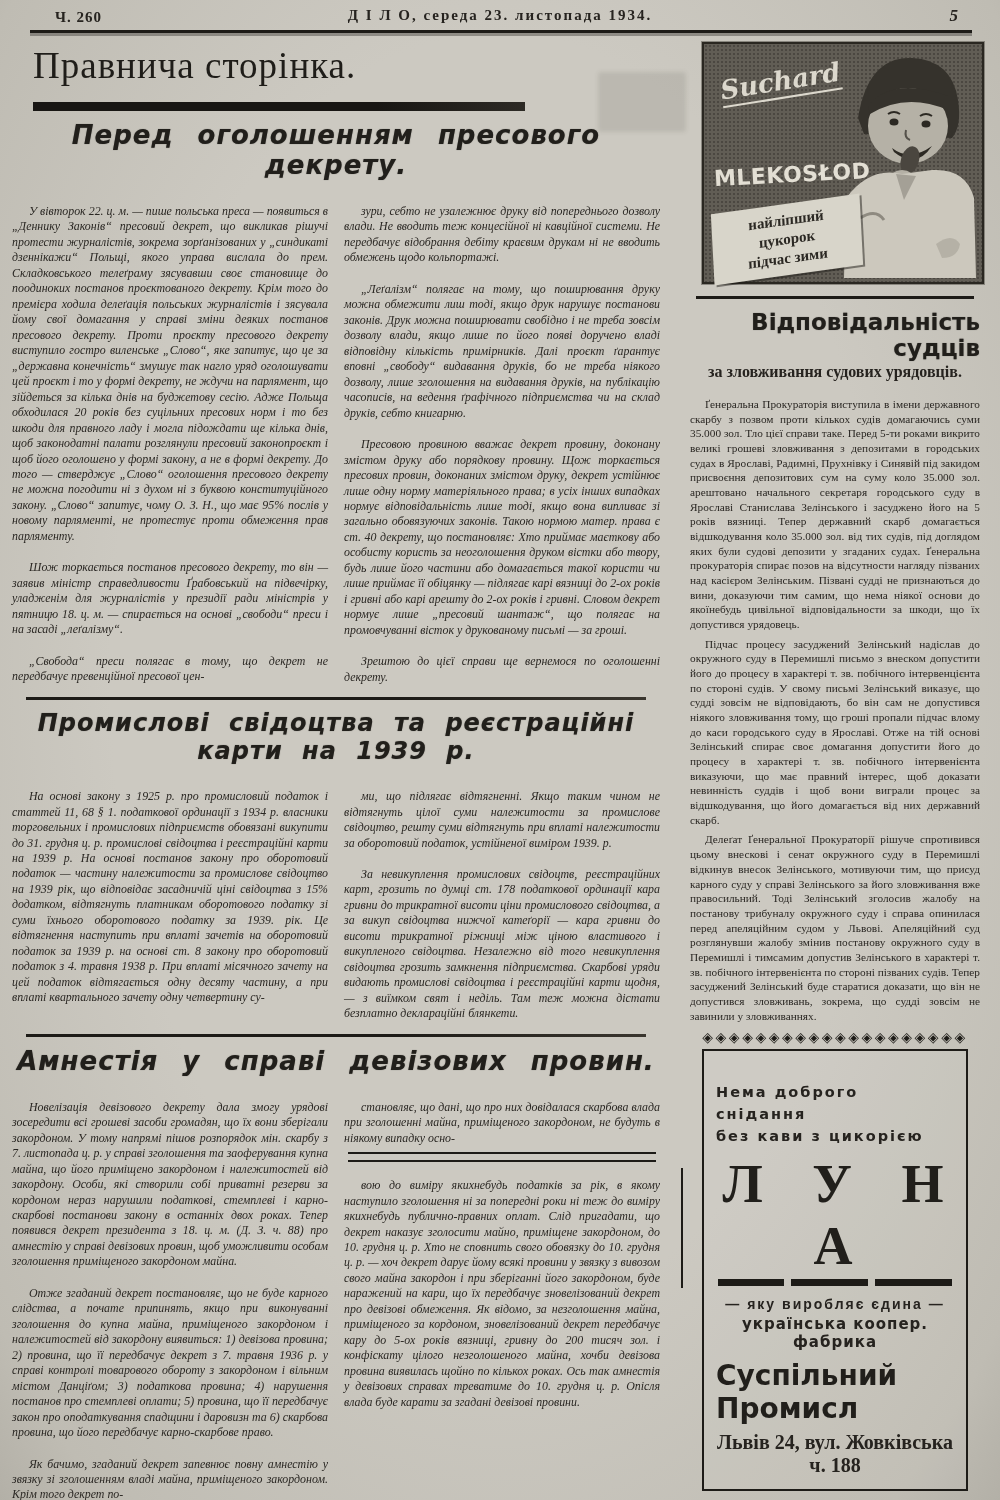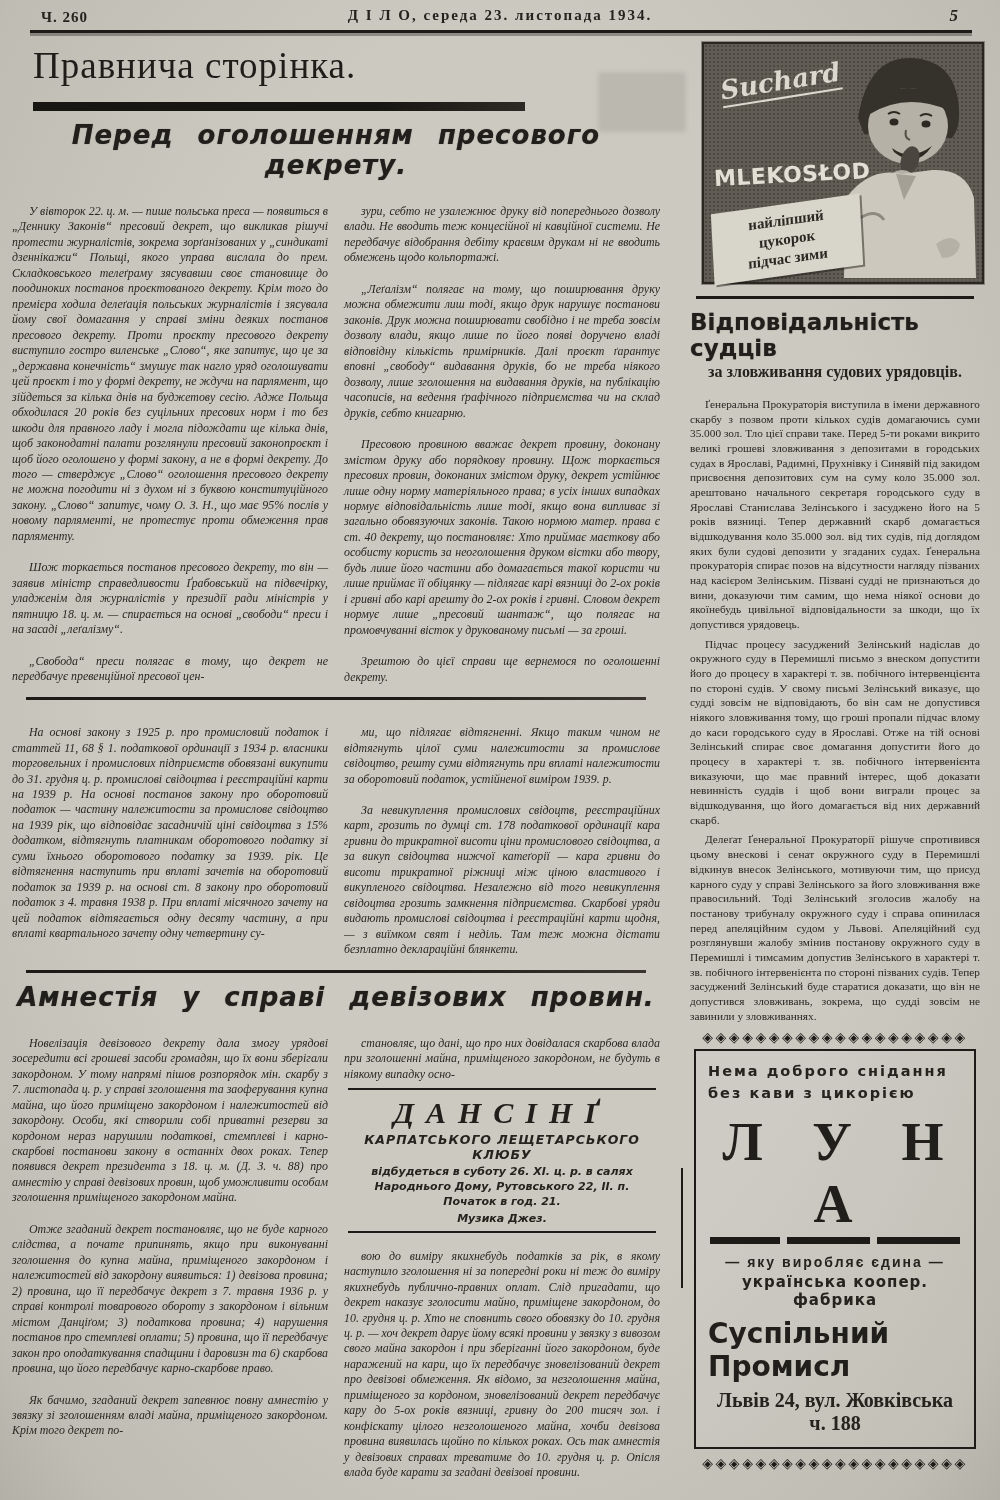--- a/index.html
+++ b/index.html
@@ -3,21 +3,21 @@
 <meta charset="utf-8">
 <style>
   html,body{margin:0;padding:0;}
   body{background:#8e8b84;font-family:"Liberation Serif",serif;}
   .page{
     position:relative;width:1000px;height:1500px;margin:0 auto;overflow:hidden;
     background:radial-gradient(ellipse at 50% 45%, #ccc9c1 55%, #bfbcb3 90%, #b3b0a7 100%);
     color:#26231f;
   }
   
-  .hdr-issue{position:absolute;top:9px;left:41px;font-size:15px;font-weight:bold;letter-spacing:1px;}
+  .hdr-issue{position:absolute;top:9px;left:55px;font-size:15px;font-weight:bold;letter-spacing:1px;}
   .hdr-center{position:absolute;top:7px;left:0;right:0;text-align:center;font-size:15px;font-weight:bold;letter-spacing:2px;}
   .hdr-page{position:absolute;top:6px;right:42px;font-size:17px;font-weight:bold;font-style:italic;}
   .hdr-rule{position:absolute;top:30px;left:30px;right:28px;height:3px;background:#1d1b17;box-shadow:0 3px 0 rgba(29,27,23,.35);}
   
   .ghost{position:absolute;background:rgba(40,38,34,.10);filter:blur(2px);border-radius:3px;}
   .g1{top:72px;left:598px;width:88px;height:60px;}
   .g2{top:78px;left:760px;width:120px;height:16px;transform:rotate(-1deg);}
   .g3{top:102px;left:742px;width:150px;height:34px;opacity:.7;}
   
   .section-title{position:absolute;top:44px;left:33px;font-size:37px;letter-spacing:1px;color:#1f1d19;}
@@ -49,27 +49,27 @@
     font-family:"DejaVu Serif",serif;font-style:italic;font-weight:bold;font-size:26px;color:#dcd8cd;
     border-bottom:2px solid #dcd8cd;padding-bottom:1px;}
   .su-product{position:absolute;top:118px;left:10px;transform:rotate(-3deg);
     font-family:"DejaVu Sans",sans-serif;font-weight:bold;font-size:22px;color:#e3dfd4;letter-spacing:0.5px;}
   .su-label{position:absolute;top:160px;left:8px;width:142px;padding:7px 4px 8px;
     background:#d8d5ca;transform:rotate(-8deg) skewX(-5deg);text-align:center;
     box-shadow:2px 2px 0 rgba(30,28,24,.5);}
   .su-label div{font-weight:bold;font-size:15px;line-height:1.25;color:#2b2823;}
   .su-boy{position:absolute;top:4px;right:2px;}
   .thin-rule{height:3px;background:#1d1b17;margin:12px 6px 10px;}
-  .judges-title1{font-family:"DejaVu Sans",sans-serif;font-weight:bold;text-align:left;font-size:23px;color:#211f1b;margin:0 0 2px;text-shadow:0 0 1px rgba(33,31,27,.5);}
+  .judges-title1{font-family:"DejaVu Sans",sans-serif;font-weight:bold;text-align:right;font-size:23px;color:#211f1b;margin:0 0 2px;text-shadow:0 0 1px rgba(33,31,27,.5);}
   .judges-title2{text-align:center;font-weight:bold;font-size:16px;margin:0 0 16px;}
   .rp{margin:0 0 5px;text-indent:15px;text-align:justify;font-size:11.3px;line-height:1.3;color:#2a2723;}
   
   .ornament{font-family:"DejaVu Sans",sans-serif;font-size:14px;letter-spacing:2.5px;color:#1d1b17;
     white-space:nowrap;overflow:hidden;text-align:center;margin:6px 0 0;}
-  .luna{border:2px solid #1d1b17;margin:4px 4px 0;padding:10px 12px 12px;background:rgba(255,255,255,.05);}
+  .luna{border:2px solid #1d1b17;margin:4px 12px 0;padding:31px 12px 12px;background:rgba(255,255,255,.05);}
   .luna-intro{font-family:"DejaVu Sans",sans-serif;font-weight:bold;font-size:14.5px;letter-spacing:2px;line-height:1.5;}
   .luna-name{font-size:54px;font-weight:bold;letter-spacing:4px;word-spacing:28px;text-align:center;margin:6px 0 0;color:#211f1b;}
   .luna-bar{height:7px;margin:2px 2px 10px;
     background:linear-gradient(90deg,#1d1b17 0 28%, rgba(0,0,0,0) 28% 31%, #1d1b17 31% 64%, rgba(0,0,0,0) 64% 67%, #1d1b17 67% 100%);}
   .luna-maker1{font-family:Liberation Sans, sans-serif;font-weight:bold;font-size:14px;letter-spacing:2px;text-align:center;}
   .luna-maker2{font-family:"DejaVu Sans",sans-serif;font-weight:bold;font-size:15px;letter-spacing:1px;text-align:center;margin-top:3px;}
   .luna-company{font-family:"DejaVu Sans",sans-serif;font-weight:bold;font-size:28px;text-align:left;margin-top:8px;color:#211f1b;}
   .luna-address{font-weight:bold;font-size:20px;text-align:center;margin-top:6px;}
   .vert-rule{position:absolute;left:681px;top:1168px;width:2px;height:120px;background:#1d1b17;}
 </style>
@@ -101,20 +101,21 @@
       </div>
       <div class="col">
         <p class="bp">зури, себто не узалежнює друку від попереднього дозволу влади. Не вводить теж концесійної ні кавційної системи. Не передбачує відобрання дебіту краєвим друкам ні не вводить обмежень щодо кольпортажі.</p>
         <p class="bp">„Леґалізм“ полягає на тому, що поширювання друку можна обмежити лиш тоді, якщо друк нарушує постанови законів. Друк можна поширювати свобідно і не треба зовсім дозволу влади, якщо лише по його появі доручено владі відповідну кількість примірників. Далі проєкт ґарантує вповні „свободу“ видавання друків, бо не треба ніякого дозволу, лише зголошення на видавання друків, на публікацію часописів, на ведення ґрафічного підприємства чи на склад друків, себто книгарню.</p>
         <p class="bp">Пресовою провиною вважає декрет провину, доконану змістом друку або порядкову провину. Щож торкається пресових провин, доконаних змістом друку, декрет устійнює лише одну норму матеріяльного права; в усіх інших випадках нормує відповідальність лише тоді, якщо вона випливає зі загально обовязуючих законів. Такою нормою матер. права є ст. 40 декрету, що постановляє: Хто приймає маєткову або особисту користь за неоголошення друком вістки або твору, будь лише його частини або домагається такої користи чи лише приймає її обіцянку — підлягає карі вязниці до 2-ох років і гривні або карі арешту до 2-ох років і гривні. Словом декрет нормує лише „пресовий шантаж“, що полягає на промовчуванні вісток у друкованому письмі — за гроші.</p>
         <p class="bp">Зрештою до цієї справи ще вернемося по оголошенні декрету.</p>
       </div>
     </div>
     <div class="art-rule"></div>
 
+    <h2 class="headline small">Промислові свідоцтва та реєстраційні карти на 1939 р.</h2>
     <div class="cols2">
       <div class="col">
         <p class="bp">На основі закону з 1925 р. про промисловий податок і статтей 11, 68 § 1. податкової ординації з 1934 р. власники торговельних і промислових підприємств обовязані викупити до 31. грудня ц. р. промислові свідоцтва і реєстраційні карти на 1939 р. На основі постанов закону про оборотовий податок — частину належитости за промислове свідоцтво на 1939 рік, що відповідає засадничій ціні свідоцтва з 15% додатком, відтягнуть платникам оборотового податку зі суми їхнього оборотового податку за 1939. рік. Це відтягнення наступить при вплаті зачетів на оборотовий податок за 1939 р. на основі ст. 8 закону про оборотовий податок з 4. травня 1938 р. При вплаті місячного зачету на цей податок відтягається одну десяту частину, а при вплаті квартального зачету одну четвертину су-</p>
       </div>
       <div class="col">
         <p class="bp">ми, що підлягає відтягненні. Якщо таким чином не відтягнуть цілої суми належитости за промислове свідоцтво, решту суми відтягнуть при вплаті належитости за оборотовий податок, устійненої виміром 1939. р.</p>
         <p class="bp">За невикуплення промислових свідоцтв, реєстраційних карт, грозить по думці ст. 178 податкової ординації кара гривни до трикратної висоти ціни промислового свідоцтва, а за викуп свідоцтва нижчої катеґорії — кара гривни до висоти трикратної ріжниці між ціною властивого і викупленого свідоцтва. Незалежно від того невикуплення свідоцтва грозить замкнення підприємства. Скарбові уряди видають промислові свідоцтва і реєстраційні карти щодня, — з виїмком свят і неділь. Там теж можна дістати безплатно деклараційні блянкети.</p>
       </div>
     </div>
     <div class="art-rule"></div>
@@ -122,26 +123,20 @@
     <h2 class="headline">Амнестія у справі девізових провин.</h2>
     <div class="cols2">
       <div class="col">
         <p class="bp">Новелізація девізового декрету дала змогу урядові зосередити всі грошеві засоби громадян, що їх вони зберігали закордоном. У тому напрямі пішов розпорядок мін. скарбу з 7. листопада ц. р. у справі зголошення та заоферування купна майна, що його приміщено закордоном і належитостей від закордону. Особи, які створили собі приватні резерви за кордоном нераз нарушили податкові, стемплеві і карно-скарбові постанови закону в останніх двох роках. Тепер появився декрет президента з 18. ц. м. (Д. З. ч. 88) про амнестію у справі девізових провин, щоб уможливити особам зголошення приміщеного закордоном майна.</p>
         <p class="bp">Отже згаданий декрет постановляє, що не буде карного слідства, а почате припинять, якщо при виконуванні зголошення до купна майна, приміщеного закордоном і належитостей від закордону виявиться: 1) девізова провина; 2) провина, що її передбачує декрет з 7. травня 1936 р. у справі контролі товарового обороту з закордоном і вільним містом Данціґом; 3) податкова провина; 4) нарушення постанов про стемплеві оплати; 5) провина, що її передбачує закон про оподаткування спадщини і даровизн та 6) скарбова провина, що його передбачує карно-скарбове право.</p>
         <p class="bp">Як бачимо, згаданий декрет запевнює повну амнестію у звязку зі зголошенням владі майна, приміщеного закордоном. Крім того декрет по-</p>
       </div>
       <div class="col">
         <p class="bp">становляє, що дані, що про них довідалася скарбова влада при зголошенні майна, приміщеного закордоном, не будуть в ніякому випадку осно-</p>
         <div class="col-rule"></div>
-        <div class="dansing">
-          <div class="dansing-title">ДАНСІНҐ</div>
-          <div class="dansing-sub">КАРПАТСЬКОГО ЛЕЩЕТАРСЬКОГО КЛЮБУ</div>
-          <div class="dansing-body">відбудеться в суботу 26. XI. ц. р. в салях Народнього Дому, Рутовського 22, II. п. Початок в год. 21.</div>
-          <div class="dansing-music">Музика Джез.</div>
-        </div>
         <div class="col-rule"></div>
         <p class="bp">вою до виміру якихнебудь податків за рік, в якому наступило зголошення ні за попередні роки ні теж до виміру якихнебудь публично-правних оплат. Слід пригадати, що декрет наказує зголосити майно, приміщене закордоном, до 10. грудня ц. р. Хто не сповнить свого обовязку до 10. грудня ц. р. — хоч декрет дарує йому всякі провини у звязку з вивозом свого майна закордон і при зберіганні його закордоном, буде наражений на кари, що їх передбачує зновелізований декрет про девізові обмеження. Як відомо, за незголошення майна, приміщеного за кордоном, зновелізований декрет передбачує кару до 5-ох років вязниці, гривну до 200 тисяч зол. і конфіскату цілого незголошеного майна, хочби девізова провина виявилась щойно по кількох роках. Ось так амнестія у девізових справах треватиме до 10. грудня ц. р. Опісля влада буде карати за згадані девізові провини.</p>
       </div>
     </div>
   </div>
 
   <div class="main-right">
 
     <div class="suchard">
       <svg class="su-boy" width="140" height="232" viewBox="0 0 140 232" xmlns="http://www.w3.org/2000/svg">

